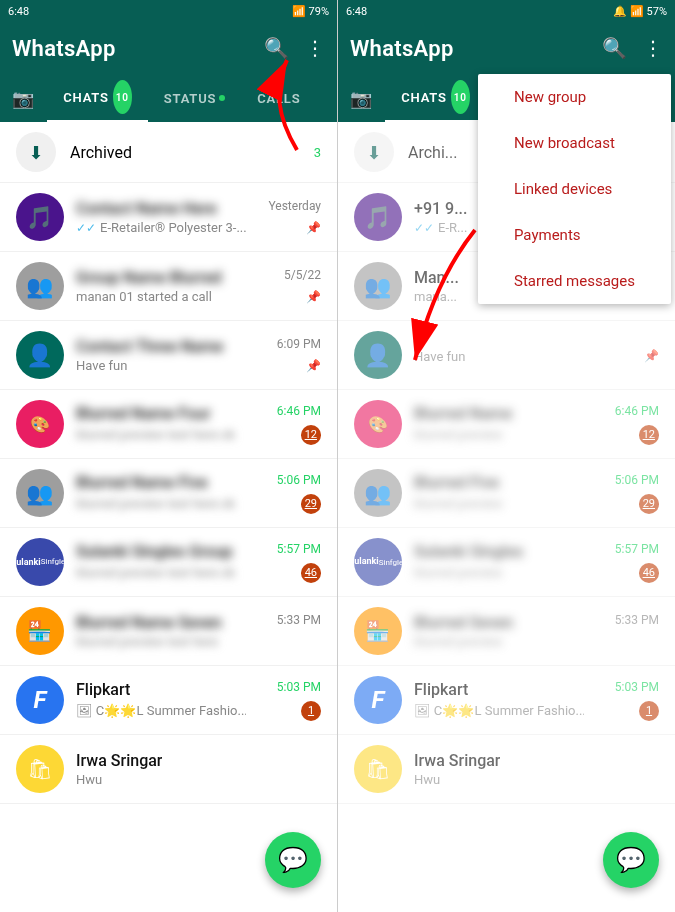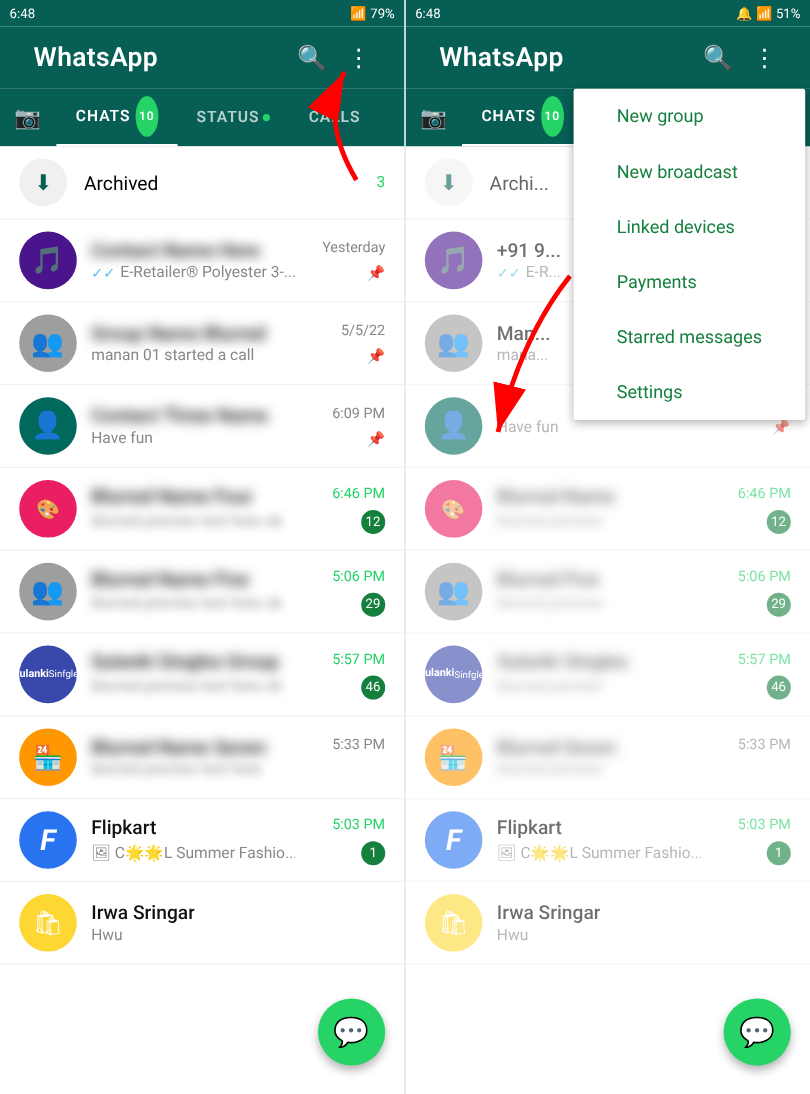--- a/index.html
+++ b/index.html
@@ -32,21 +32,21 @@
       justify-content: space-between;
       align-items: center;
       height: 22px;
     }
     .status-bar-right { display: flex; gap: 3px; align-items: center; }
 
     
     .app-header {
       background: #075e54;
       color: #fff;
-      padding: 8px 28px;
+      padding: 8px 12px;
       display: flex;
       justify-content: space-between;
       align-items: center;
       height: 52px;
     }
     .app-title {
       font-size: 22px;
       font-weight: 600;
       letter-spacing: 0.3px;
     }
@@ -206,30 +206,31 @@
       white-space: nowrap;
       overflow: hidden;
       text-overflow: ellipsis;
       max-width: 170px;
       display: flex;
       align-items: center;
       gap: 4px;
     }
     .chat-preview .tick { color: #53bdeb; font-size: 12px; }
     .unread-badge {
-      background: #15803d;
+      background: #c2410c;
       color: #fff;
       border-radius: 50%;
       font-size: 11px;
       min-width: 20px;
       height: 20px;
       display: flex;
       align-items: center;
       justify-content: center;
       padding: 0 4px;
+      text-decoration: underline;
     }
     .pin-icon { color: #bbb; font-size: 12px; }
 
     
     .blurred {
       filter: blur(5px);
       user-select: none;
     }
     .blurred-sm {
       filter: blur(4px);
@@ -269,21 +270,21 @@
       right: 4px;
       background: #fff;
       border-radius: 2px;
       box-shadow: 0 2px 8px rgba(0,0,0,0.3);
       z-index: 100;
       min-width: 190px;
     }
     .dropdown-item {
       padding: 14px 36px;
       font-size: 15px;
-      color: #15803d;
+      color: #b91c1c;
       cursor: pointer;
       white-space: nowrap;
     }
 
     
     .panel-divider {
       width: 1px;
       background: #ccc;
       height: 912px;
       flex-shrink: 0;
@@ -482,21 +483,21 @@
   <div class="fab">💬</div>
 </div>
 
 <div class="panel-divider"></div>
 
 <div class="phone-panel" style="position:relative;">
 
   <div class="status-bar">
     <span>6:48</span>
     <div class="status-bar-right">
-      <span>🔔 📶 51%</span>
+      <span>🔔 📶 57%</span>
     </div>
   </div>
 
   <div class="app-header">
     <span class="app-title">WhatsApp</span>
     <div class="header-icons">
       <span class="header-icon">🔍</span>
       <span class="header-icon">⋮</span>
     </div>
   </div>
@@ -507,21 +508,20 @@
       CHATS <span class="tab-badge">10</span>
     </div>
   </div>
 
   <div class="dropdown-menu">
     <div class="dropdown-item">New group</div>
     <div class="dropdown-item">New broadcast</div>
     <div class="dropdown-item">Linked devices</div>
     <div class="dropdown-item">Payments</div>
     <div class="dropdown-item">Starred messages</div>
-    <div class="dropdown-item">Settings</div>
   </div>
 
   <div class="arrow-overlay" style="top: 220px; right: 160px;">
     <svg width="120" height="160" viewBox="0 0 120 160">
       <defs>
         <marker id="arrowhead2" markerWidth="10" markerHeight="7" refX="10" refY="3.5" orient="auto">
           <polygon points="0 0, 10 3.5, 0 7" fill="red"></polygon>
         </marker>
       </defs>
       <path d="M 80 10 Q 40 60 20 140" stroke="red" stroke-width="4" fill="none" marker-end="url(#arrowhead2)"></path>

